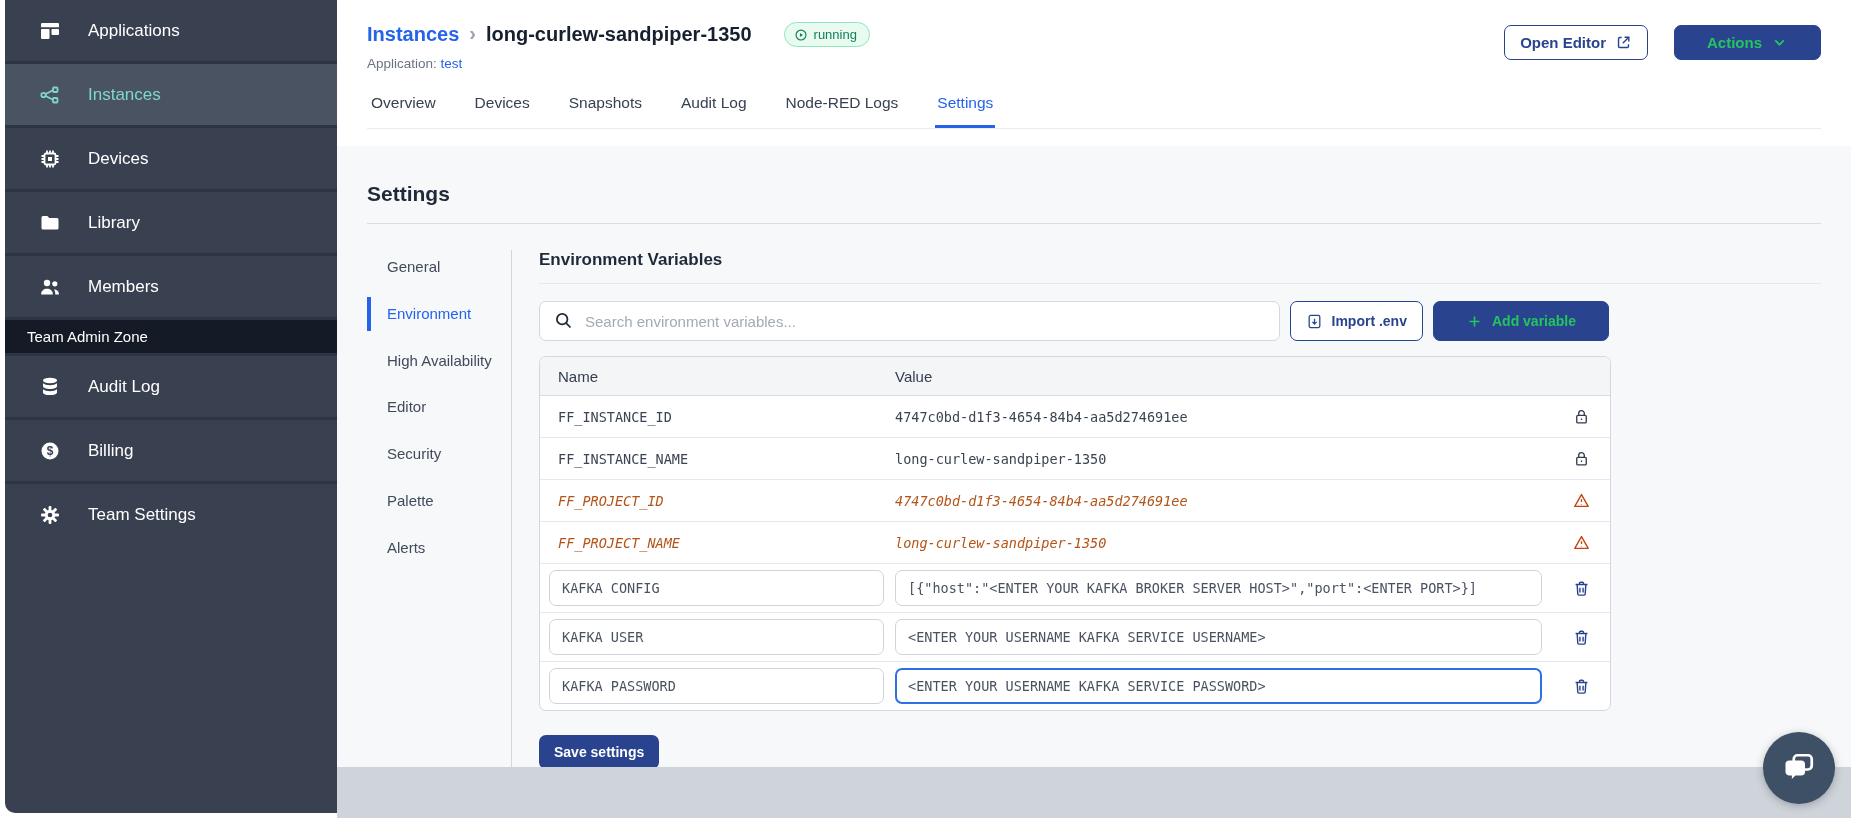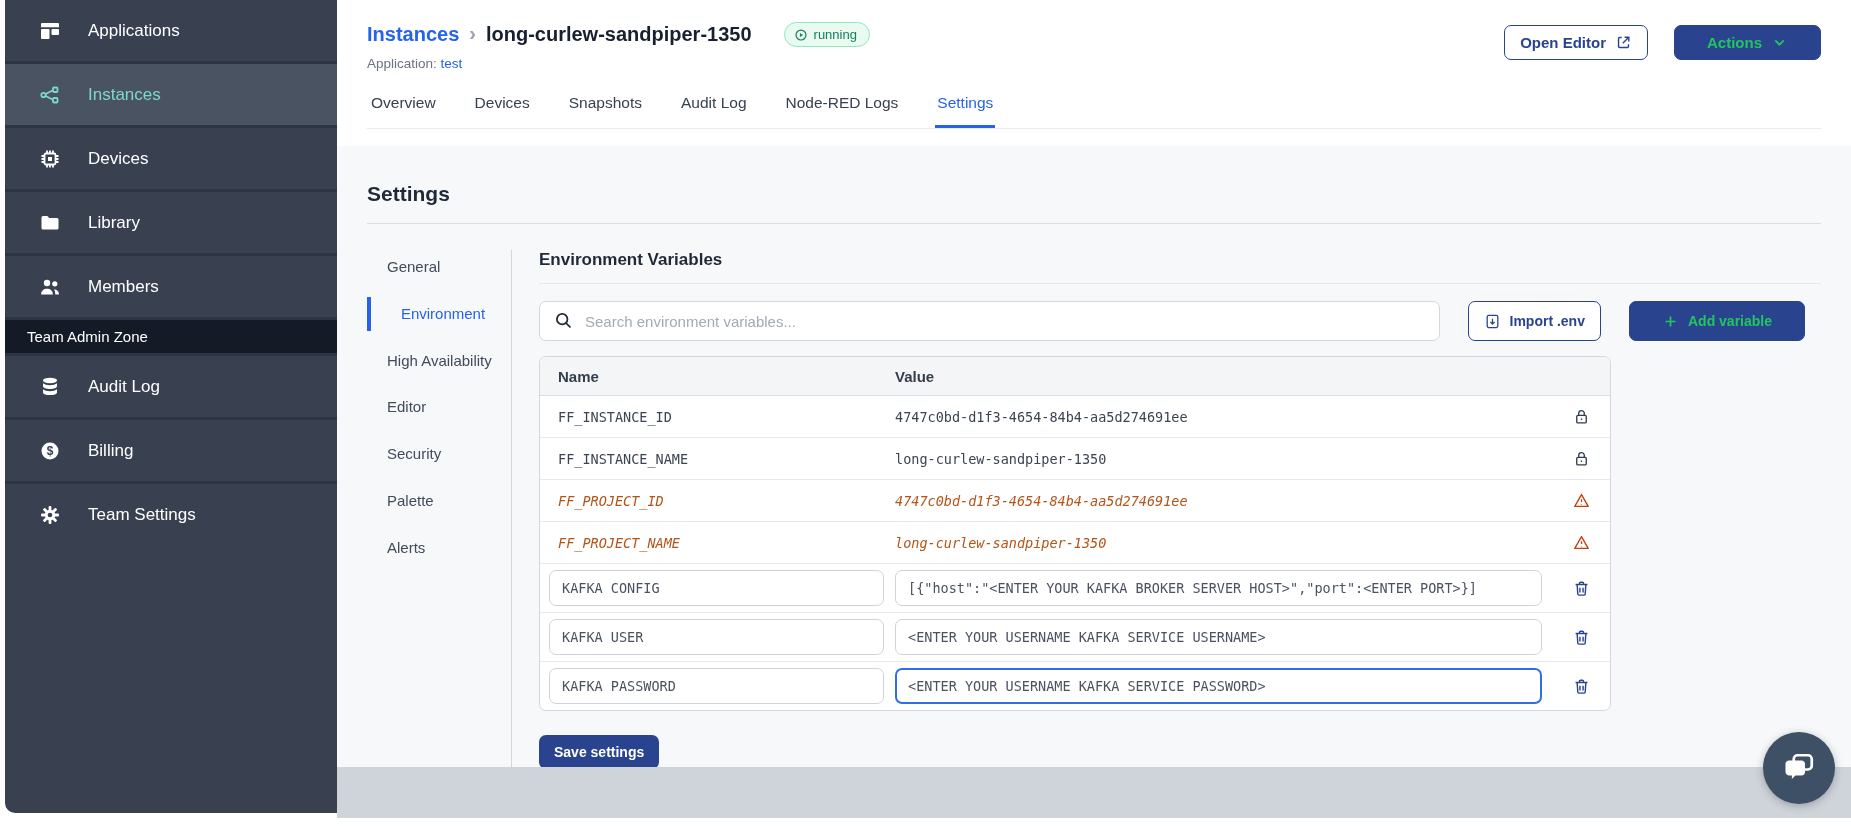--- a/index.html
+++ b/index.html
@@ -42,38 +42,38 @@
   .tab.active{color:#2563eb;border-bottom-color:#2563eb;}
   
   .content{position:absolute;left:0;right:0;top:146px;bottom:0;background:#f7f8fa;
            padding:36px 30px 0 30px;box-sizing:border-box;}
   .settings-title{font-size:21px;font-weight:bold;color:#1f2937;margin:0;}
   .settings-hr{border:none;border-top:1px solid #dadde3;margin:17px 0 0 0;}
   .settings-cols{display:flex;margin-top:26px;align-items:stretch;}
   .settings-nav{width:132px;flex:0 0 auto;}
   .nav-item{font-size:15px;color:#414b5a;padding:6px 0 6px 16px;margin-bottom:13px;
             line-height:1.45;cursor:pointer;border-left:4px solid transparent;}
-  .nav-item.active{color:#2563eb;border-left-color:#2563eb;text-align:center;}
+  .nav-item.active{color:#2563eb;border-left-color:#2563eb;}
   .nav-divider{width:0;border-left:1px solid #d3d7dd;margin-left:12px;}
   .settings-body{flex:1;padding-left:27px;min-height:520px;}
   .env-title{font-size:17px;font-weight:bold;color:#1f2937;padding-bottom:13px;
              border-bottom:1px solid #e4e7eb;}
-  .env-toolbar{margin-top:17px;display:flex;gap:28px;width:1266px;border-radius:20px;}
+  .env-toolbar{margin-top:17px;display:flex;gap:10px;width:1070px;border-radius:20px;}
   .search-wrap{flex:1;position:relative;}
   .search-wrap svg{position:absolute;left:14px;top:9px;width:21px;height:21px;}
   .search-input{width:100%;height:40px;box-sizing:border-box;border:1px solid #d4d8de;
                 border-radius:7px;padding:0 12px 0 45px;font-size:15px;color:#374151;
                 background:#ffffff;font-family:"Liberation Sans",sans-serif;outline:none;}
   .search-input::placeholder{color:#a3aab6;}
   .btn-sm{font-size:14px;height:40px;box-sizing:border-box;}
   
   .env-table{width:1070px;margin-top:15px;background:#ffffff;border:1px solid #d4d8de;
              border-radius:7px;overflow:hidden;}
   .t-head{display:flex;align-items:center;height:38px;background:#f4f5f7;
-          border-bottom:1px solid #d9dce1;font-size:15px;font-weight:bold;color:#333d4d;}
+          border-bottom:1px solid #d9dce1;font-size:15px;font-weight:normal;color:#333d4d;}
   .t-row{display:flex;align-items:center;height:41px;border-bottom:1px solid #e5e8ec;
          font-family:"DejaVu Sans Mono",monospace;font-size:13.5px;color:#3b4452;}
   .t-row.input-row{height:48px;}
   .t-row:last-child{border-bottom:none;}
   .col-name{width:355px;flex:0 0 auto;padding-left:18px;box-sizing:border-box;}
   .col-value{flex:1;min-width:0;}
   .col-icon{width:58px;flex:0 0 auto;display:flex;justify-content:center;}
   .col-icon svg{width:19px;height:19px;}
   .t-row.deprecated{color:#b35418;font-style:italic;}
   .cell-input{height:36px;box-sizing:border-box;border:1px solid #cfd4da;border-radius:7px;

